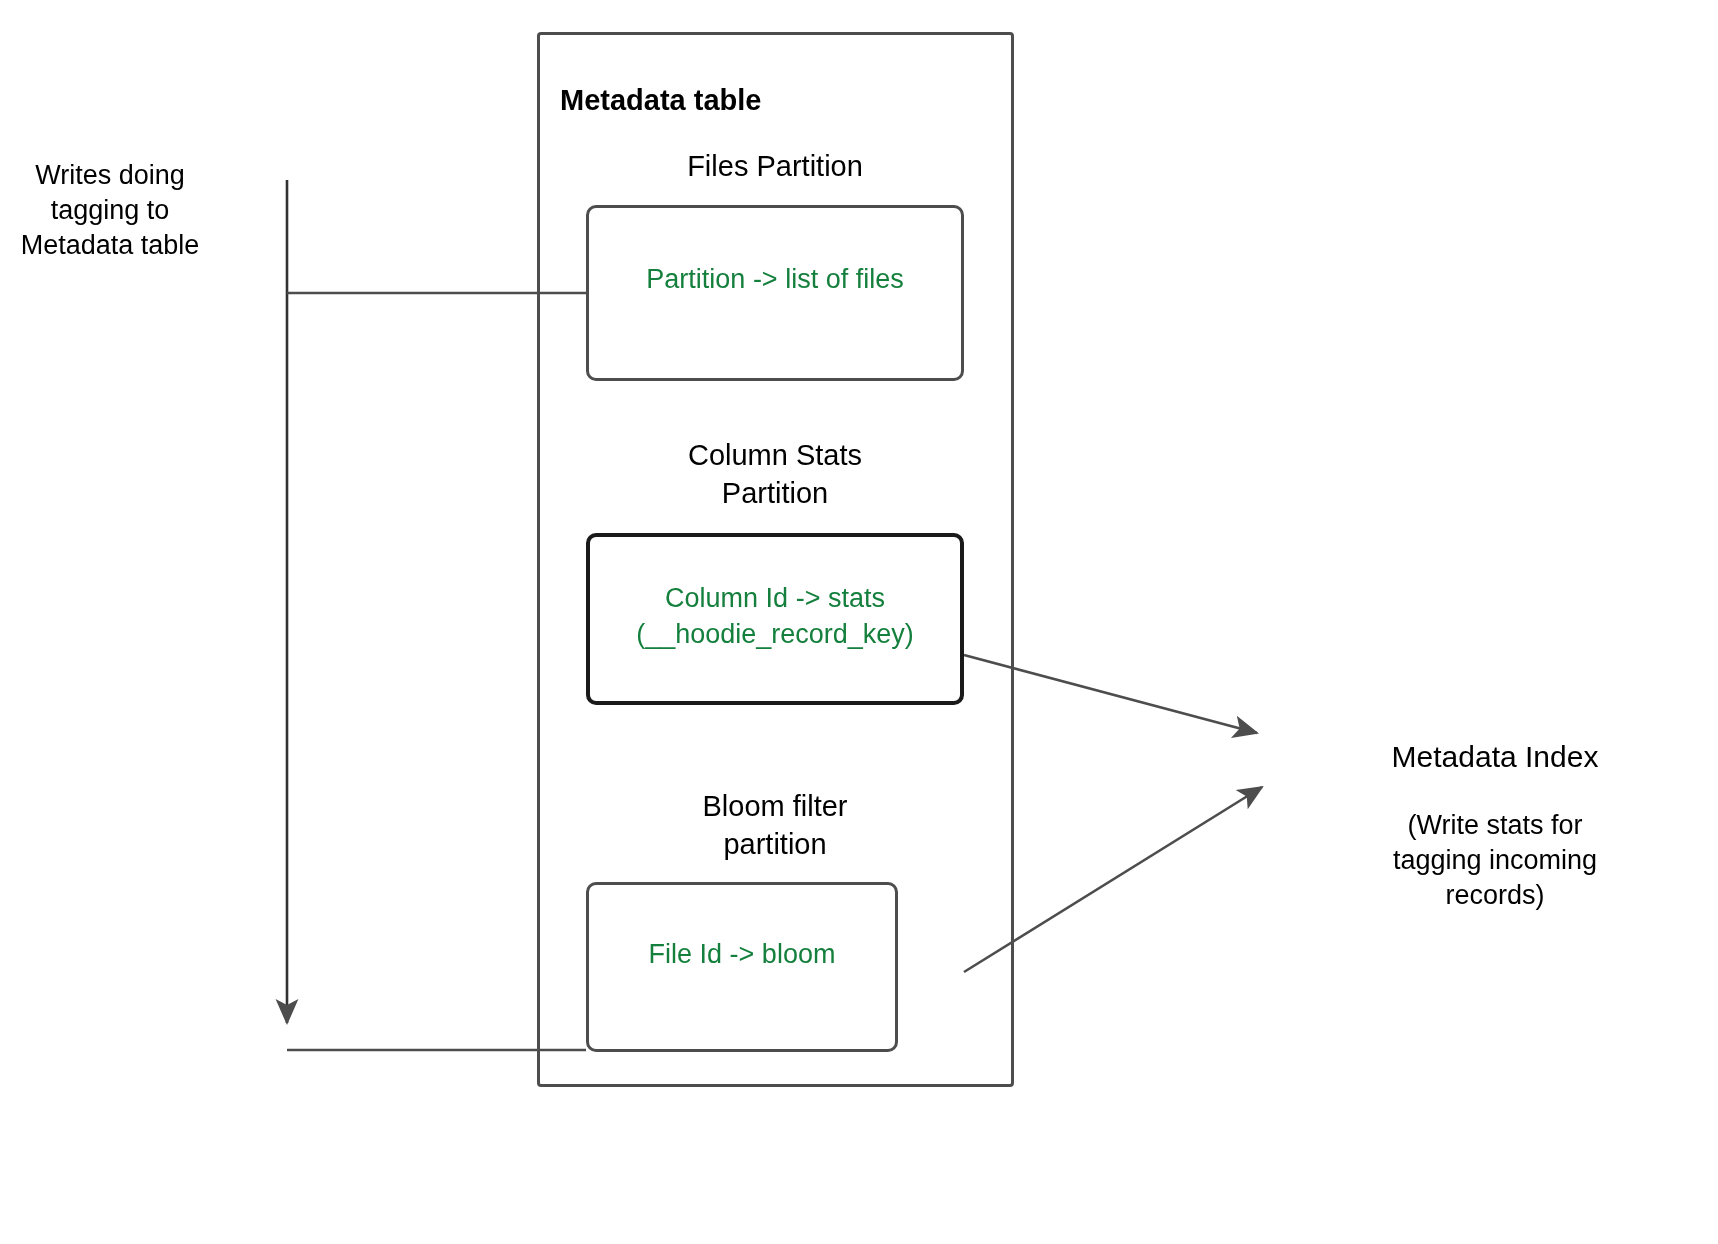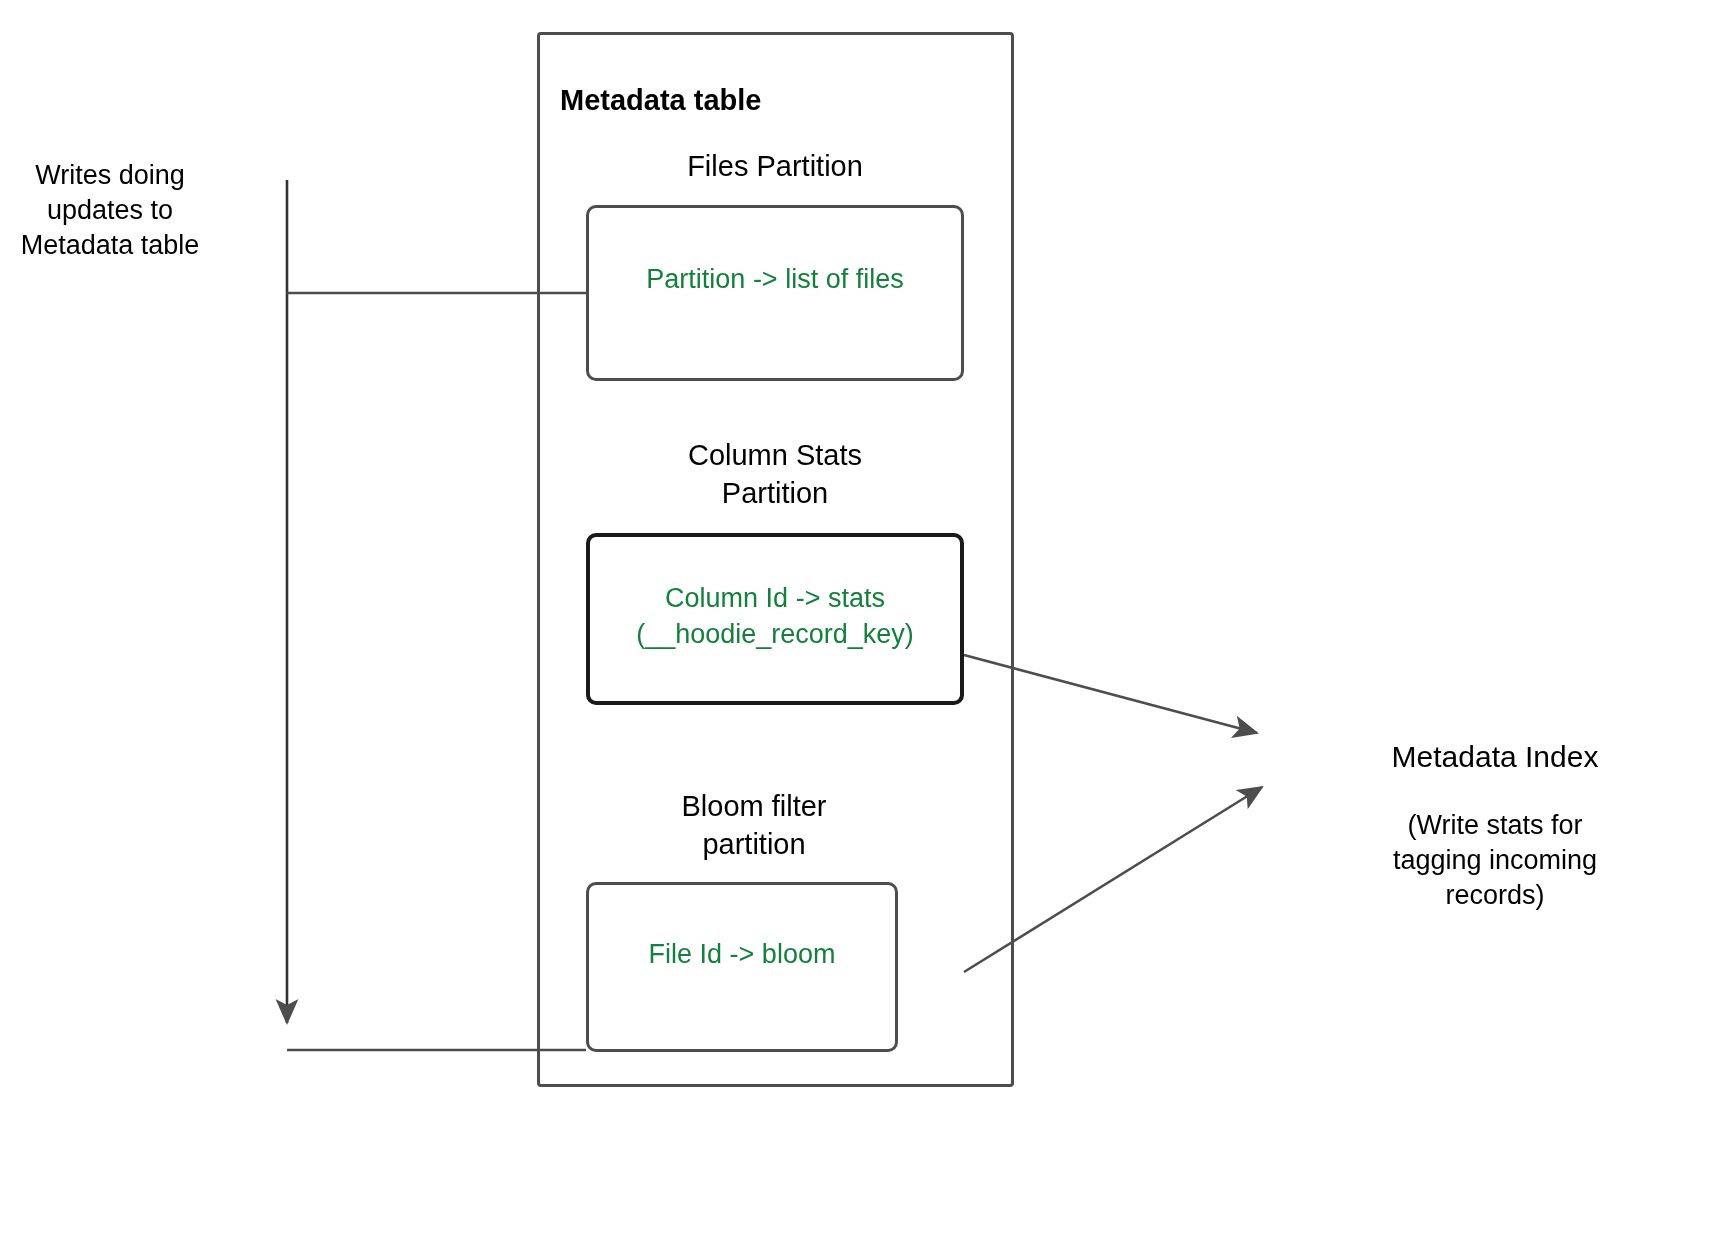--- a/index.html
+++ b/index.html
@@ -92,38 +92,38 @@
     <path d="M964,655 L1257,733" stroke="#4d4d4d" stroke-width="2.6" fill="none" marker-end="url(#arrowhead)"></path>
 
     <path d="M964,972 L1262,787" stroke="#4d4d4d" stroke-width="2.6" fill="none" marker-end="url(#arrowhead)"></path>
   </svg>
 
   <div class="box outer-box" style="left:537px; top:32px; width:477px; height:1055px;"></div>
 
   <div class="txt lbl-title" style="left:560px; top:82px; width:420px;">Metadata table</div>
 
   <div class="txt lbl-plain" style="left:10px; top:158px; width:200px;">Writes doing
-updates to
+tagging to
 Metadata table</div>
 
   <div class="txt lbl-bold" style="left:586px; top:148px; width:378px;">Files Partition</div>
 
   <div class="box inner-box" style="left:586px; top:205px; width:378px; height:176px;">
     <div class="box-text" style="top:54px;">Partition -&gt; list of files</div>
   </div>
 
   <div class="txt lbl-bold" style="left:586px; top:437px; width:378px;">Column Stats
 Partition</div>
 
   <div class="box inner-box strong" style="left:586px; top:533px; width:378px; height:172px;">
     <div class="box-text" style="top:44px;">Column Id  -&gt; stats
 (__hoodie_record_key)</div>
   </div>
 
-  <div class="txt lbl-bold" style="left:565px; top:788px; width:378px;">Bloom filter
+  <div class="txt lbl-bold" style="left:586px; top:788px; width:378px;">Bloom filter
 partition</div>
 
   <div class="box inner-box" style="left:586px; top:882px; width:312px; height:170px;">
     <div class="box-text" style="top:52px;">File Id -&gt; bloom</div>
   </div>
 
   <div class="txt lbl-bold" style="left:1280px; top:737px; width:430px; font-size:30px;">Metadata Index</div>
 
   <div class="txt lbl-plain" style="left:1300px; top:808px; width:390px;">(Write stats for
 tagging incoming

